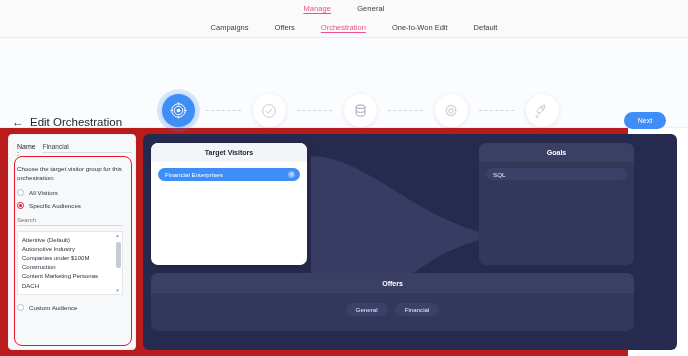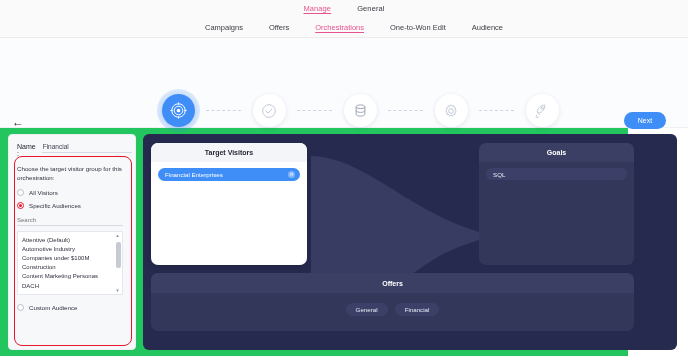--- a/index.html
+++ b/index.html
@@ -2,21 +2,21 @@
 <html><head>
 <meta charset="utf-8">
 <style>
   * { box-sizing: border-box; margin: 0; padding: 0; }
   html, body {
     width: 688px; height: 356px;
     font-family: "Liberation Sans", sans-serif;
     background: #ffffff;
     overflow: hidden;
   }
-  #app { position: relative; width: 628px; height: 356px; background: #22c55e; }
+  #app { position: relative; width: 628px; height: 356px; background: #b91c1c; }
 
   
   .topbar {
     position: absolute; left: 0; top: 0; width: 688px; height: 38px;
     background: #fafafa; border-bottom: 1px solid #ececec;
   }
   .toprow1 {
     position: absolute; left: 0; top: 0; width: 688px; height: 16px;
     display: flex; justify-content: center; align-items: center; gap: 22px;
   }
@@ -198,30 +198,31 @@
 <div id="app">
 
   <div class="topbar">
     <div class="toprow1">
       <div class="nav-item active">Manage</div>
       <div class="nav-item">General</div>
     </div>
     <div class="toprow2">
       <div class="nav-item">Campaigns</div>
       <div class="nav-item">Offers</div>
-      <div class="nav-item active">Orchestrations</div>
+      <div class="nav-item active">Orchestration</div>
       <div class="nav-item">One-to-Won Edit</div>
-      <div class="nav-item">Audience</div>
+      <div class="nav-item">Default</div>
     </div>
   </div>
 
   <div class="header">
 
     <div class="back-link">
       <span class="back-arrow">←</span>
+      <span class="back-text">Edit Orchestration</span>
     </div>
 
     <div class="stepper">
 
       <div class="step active">
         <div class="step-circle">
           <svg width="17" height="17" viewBox="0 0 24 24">
             <circle cx="12" cy="12" r="9.5" fill="none" stroke="#ffffff" stroke-width="1.4"></circle>
             <circle cx="12" cy="12" r="6" fill="none" stroke="#ffffff" stroke-width="1.4"></circle>
             <circle cx="12" cy="12" r="2.6" fill="#ffffff"></circle>

